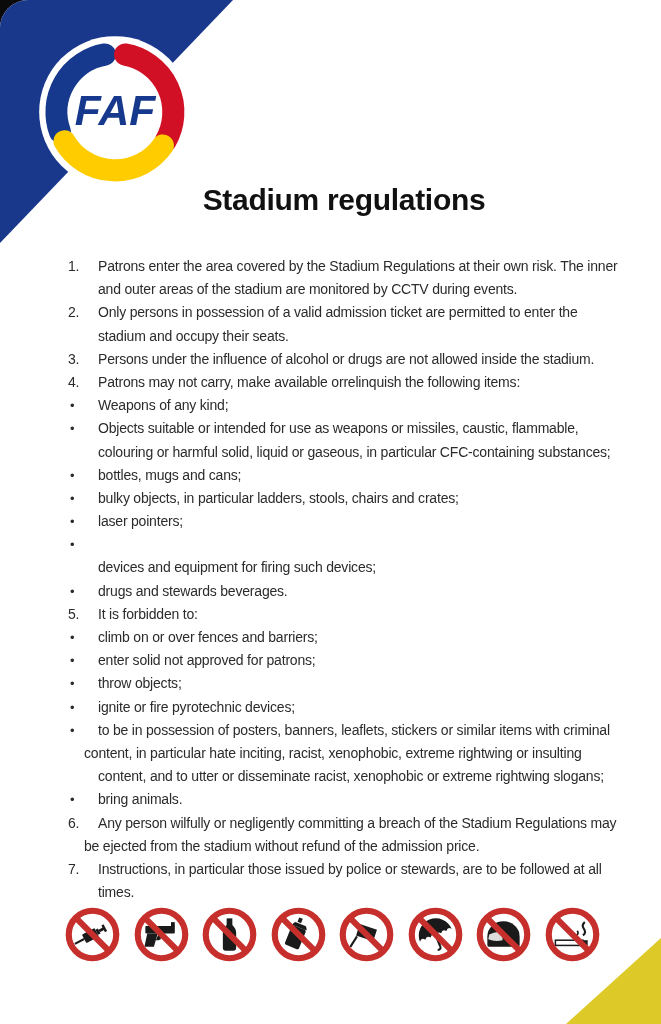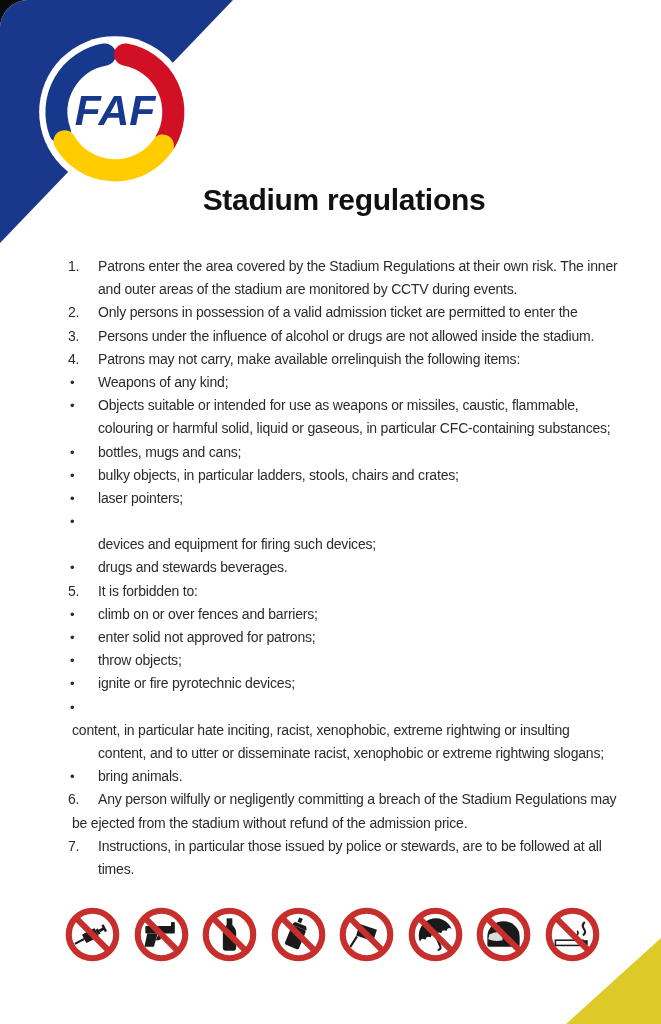--- a/index.html
+++ b/index.html
@@ -30,21 +30,21 @@
          font-size:30px;font-weight:700;color:#111;letter-spacing:-0.3px;}
 
   
   .regs{position:absolute;left:68px;top:255px;width:575px;color:var(--ink);
         font-size:14px;letter-spacing:-0.2px;}
   .line{position:relative;height:23.2px;line-height:23.2px;white-space:nowrap;}
   .line .marker{position:absolute;left:0;top:0;}
   .line .marker.bullet{left:2px;font-size:13px;}
   .line .text{display:inline-block;}
   .ind-hang{margin-left:30px;}
-  .ind-flush{margin-left:4px;}
+  .ind-flush{margin-left:16px;}
 
   
   .picto-row{position:absolute;left:64px;top:906px;width:536px;display:flex;gap:11.5px;}
   .picto{width:57px;height:57px;}
   .picto svg{display:block;width:57px;height:57px;}
 </style>
 </head>
 <body>
 
 <div class="stage">
@@ -63,37 +63,38 @@
         <text x="50" y="58" text-anchor="middle" font-family="Liberation Sans, sans-serif" font-size="27" font-weight="bold" font-style="italic" fill="var(--logo-blue)">FAF</text>
       </svg>
     </div>
 
     <h1 class="title">Stadium regulations</h1>
 
     <div class="regs" id="regs">
         <div class="line"><span class="marker">1.</span><span class="text ind-hang">Patrons enter the area covered by the Stadium Regulations at their own risk. The inner</span></div>
         <div class="line"><span class="text ind-hang">and outer areas of the stadium are monitored by CCTV during events.</span></div>
         <div class="line"><span class="marker">2.</span><span class="text ind-hang">Only persons in possession of a valid admission ticket are permitted to enter the</span></div>
+        <div class="line"><span class="text ind-hang">stadium and occupy their seats.</span></div>
         <div class="line"><span class="marker">3.</span><span class="text ind-hang">Persons under the influence of alcohol or drugs are not allowed inside the stadium.</span></div>
         <div class="line"><span class="marker">4.</span><span class="text ind-hang">Patrons may not carry, make available orrelinquish the following items:</span></div>
         <div class="line"><span class="marker bullet">•</span><span class="text ind-hang">Weapons of any kind;</span></div>
         <div class="line"><span class="marker bullet">•</span><span class="text ind-hang">Objects suitable or intended for use as weapons or missiles, caustic, flammable,</span></div>
         <div class="line"><span class="text ind-hang">colouring or harmful solid, liquid or gaseous, in particular CFC-containing substances;</span></div>
         <div class="line"><span class="marker bullet">•</span><span class="text ind-hang">bottles, mugs and cans;</span></div>
         <div class="line"><span class="marker bullet">•</span><span class="text ind-hang">bulky objects, in particular ladders, stools, chairs and crates;</span></div>
         <div class="line"><span class="marker bullet">•</span><span class="text ind-hang">laser pointers;</span></div>
         <div class="line"><span class="marker bullet">•</span></div>
         <div class="line"><span class="text ind-hang">devices and equipment for firing such devices;</span></div>
         <div class="line"><span class="marker bullet">•</span><span class="text ind-hang">drugs and stewards beverages.</span></div>
         <div class="line"><span class="marker">5.</span><span class="text ind-hang">It is forbidden to:</span></div>
         <div class="line"><span class="marker bullet">•</span><span class="text ind-hang">climb on or over fences and barriers;</span></div>
         <div class="line"><span class="marker bullet">•</span><span class="text ind-hang">enter solid not approved for patrons;</span></div>
         <div class="line"><span class="marker bullet">•</span><span class="text ind-hang">throw objects;</span></div>
         <div class="line"><span class="marker bullet">•</span><span class="text ind-hang">ignite or fire pyrotechnic devices;</span></div>
-        <div class="line"><span class="marker bullet">•</span></div>
+        <div class="line"><span class="marker bullet">•</span><span class="text ind-hang">to be in possession of posters, banners, leaflets, stickers or similar items with criminal</span></div>
         <div class="line"><span class="text ind-flush">content, in particular hate inciting, racist, xenophobic, extreme rightwing or insulting</span></div>
         <div class="line"><span class="text ind-hang">content, and to utter or disseminate racist, xenophobic or extreme rightwing slogans;</span></div>
         <div class="line"><span class="marker bullet">•</span><span class="text ind-hang">bring animals.</span></div>
         <div class="line"><span class="marker">6.</span><span class="text ind-hang">Any person wilfully or negligently committing a breach of the Stadium Regulations may</span></div>
         <div class="line"><span class="text ind-flush">be ejected from the stadium without refund of the admission price.</span></div>
         <div class="line"><span class="marker">7.</span><span class="text ind-hang">Instructions, in particular those issued by police or stewards, are to be followed at all</span></div>
         <div class="line"><span class="text ind-hang">times.</span></div>
       </div>
 
     <div class="picto-row" id="pictos">

